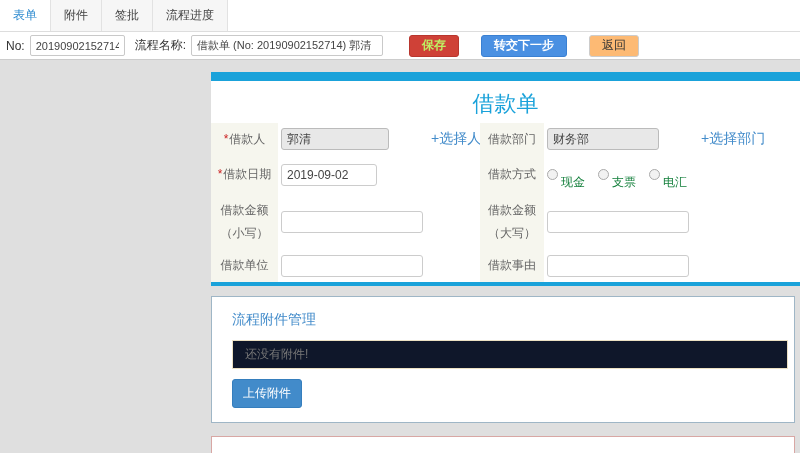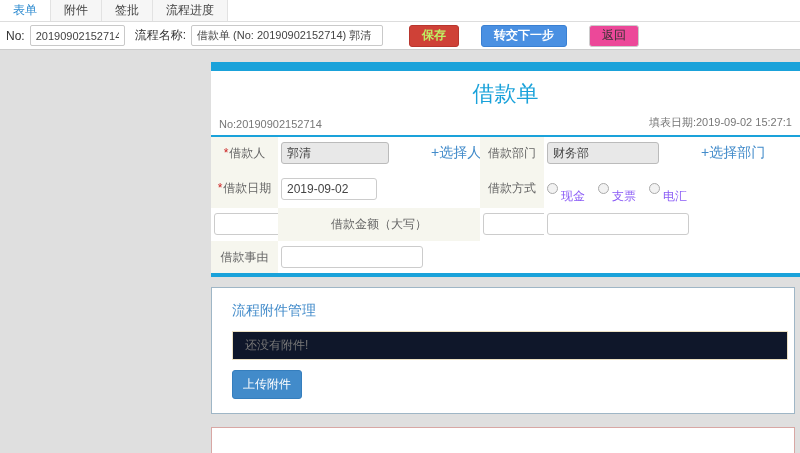--- a/index.html
+++ b/index.html
@@ -1,34 +1,34 @@
 <!DOCTYPE html>
 <html><head>
 <meta charset="utf-8">
 <style>
   * { margin:0; padding:0; box-sizing:border-box; }
   html,body { width:800px; height:453px; overflow:hidden; }
   body { font-family:"Liberation Sans","DejaVu Sans",sans-serif; background:#fff; position:relative; }
 
   
-  .tabbar { height:22px; display:flex; background:#f0abfc; border-bottom:1px solid #ddd; font-size:12px; }
+  .tabbar { height:32px; display:flex; background:#f0abfc; border-bottom:1px solid #ddd; font-size:12px; }
   .tab { padding:0 13px; display:flex; align-items:center; background:#f6f6f6; color:#444; border-right:1px solid #e2e2e2; cursor:pointer; white-space:nowrap; }
   .tab.active { background:#fff; color:#2e8bd0; }
   .tab-rest { flex:1; background:#fff; }
 
   
   .toolbar { height:28px; display:flex; align-items:center; background:#fff; border-bottom:1px solid #ccc; font-size:12px; color:#333; padding-left:6px; }
   .toolbar .lbl { margin-right:5px; white-space:nowrap; }
   .tb-input { height:21px; border:1px solid #c9c9c9; border-radius:2px; font-size:11px; padding:0 5px; color:#444; }
   #no-input { width:95px; }
   #name-input { width:192px; }
   .btn { height:22px; font-size:12px; font-weight:bold; border-radius:3px; padding:0 12px; cursor:pointer; }
   .btn-save { margin-left:26px; background:#cf4137; border:1px solid #b8362e; color:#bef264; }
   .btn-next { margin-left:22px; background:#4a90e2; border:1px solid #3a80d2; color:#fff; }
-  .btn-back { margin-left:22px; background:#ec4899; border:1px solid #ccc; color:#333; font-weight:normal; }
+  .btn-back { margin-left:22px; background:#fdba74; border:1px solid #ccc; color:#333; font-weight:normal; }
 
   
   .page { height:403px; background:#dfdfdf; overflow:hidden; }
   .content { margin-left:211px; width:589px; padding-top:12px; }
 
   
   .main-card { background:#fff; width:589px; }
   .bar-blue-top { height:9px; background:#1aa2da; }
   .form-title { text-align:center; color:#1aa2da; font-size:22px; padding:8px 0 4px; font-weight:normal; }
   .no-row { display:flex; justify-content:space-between; align-items:flex-end; padding:2px 8px 5px; font-size:11px; color:#777; border-bottom:2px solid #1aa2da; white-space:nowrap; overflow:hidden; }
@@ -36,21 +36,21 @@
   .cell { min-height:29px; display:flex; align-items:center; }
   .cell-label { background:#f6f6ee; justify-content:center; text-align:center; font-size:12px; color:#666; padding:5px 3px; line-height:1.9; }
   .cell-field { background:#fff; padding:3px 2px 3px 3px; gap:6px; font-size:12px; }
   .req { color:#cc2222; margin-right:1px; }
   .fi { height:22px; border:1px solid #ccc; border-radius:3px; font-size:12px; padding:0 5px; color:#444; background:#fff; }
   .fi.ro { background:#e8e8e8; border-color:#bbb; }
   .w-person { width:108px; } .w-dept { width:112px; } .w-date { width:96px; } .w-amount { width:142px; }
   a.sel-link { color:#428bca; text-decoration:none; font-size:14px; white-space:nowrap; cursor:pointer;margin-left:36px; }
   .radio { display:inline-flex; align-items:center; gap:3px; margin-right:7px; cursor:pointer; }
   .rb { width:11px; height:11px; border:1px solid #aaa; border-radius:50%; background:#f2f2f2; display:inline-block; }
-  .radio-label { color:#8b5cf6; font-size:12px;margin-top:15px; }
+  .radio-label { color:#15803d; font-size:12px;margin-top:15px; }
   .bar-blue-bottom { height:4px; background:#1aa2da; }
 
   
   .attach-card { margin-top:10px; width:584px; border:1px solid #9fb6c6; background:#fff; padding:12px 0 14px; }
   .attach-title { color:#428bca; font-size:14px; font-weight:normal; margin:2px 0 11px 20px; }
   .attach-notice { margin:0 6px 0 20px; background:#0f172a; border:1px solid #ece1c3; color:#777; font-size:12px; padding:5px 12px; }
   .btn-upload { margin:10px 0 0 20px; background:#428bca; border:1px solid #357ebd; color:#fff; font-size:12px; font-weight:normal; padding:5px 10px; border-radius:3px; cursor:pointer; }
 
   
   .approval-card { margin-top:13px; width:584px; border:1px solid #d8a7a4; border-bottom:none; background:#fff; height:220px; }
@@ -75,24 +75,20 @@
   <button class="btn btn-next">转交下一步</button>
   <button class="btn btn-back">返回</button>
 </div>
 
 <div class="page">
   <div class="content">
 
     <div class="main-card">
       <div class="bar-blue-top"></div>
       <div class="form-title">借款单</div>
-      <div class="no-row">
-        <span>No:20190902152714</span>
-        <span>填表日期:2019-09-02 15:27:1</span>
-      </div>
 
       <div class="form-grid">
 
         <div class="cell cell-label">
           <span><span class="req">*</span><span>借款人</span></span>
         </div>
         <div class="cell cell-field">
           <input class="fi ro w-person" readonly="" value="郭清" style="">
           <a class="sel-link">+选择人员</a>
         </div>
@@ -121,30 +117,36 @@
           <span class="radio">
               <span class="rb"></span>
               <span class="radio-label">支票</span>
             </span>
           <span class="radio">
               <span class="rb"></span>
               <span class="radio-label">电汇</span>
             </span>
         </div>
 
+        <div class="cell cell-label">
+          <span>借款金额（小写）</span>
+        </div>
         <div class="cell cell-field">
           <input class="fi w-amount" value="" style="">
         </div>
         <div class="cell cell-label">
           <span>借款金额（大写）</span>
         </div>
         <div class="cell cell-field">
           <input class="fi w-amount" value="" style="">
         </div>
 
+        <div class="cell cell-label">
+          <span>借款单位</span>
+        </div>
         <div class="cell cell-field">
           <input class="fi w-amount" value="" style="">
         </div>
         <div class="cell cell-label">
           <span>借款事由</span>
         </div>
         <div class="cell cell-field">
           <input class="fi w-amount" value="" style="">
         </div>
       </div>

